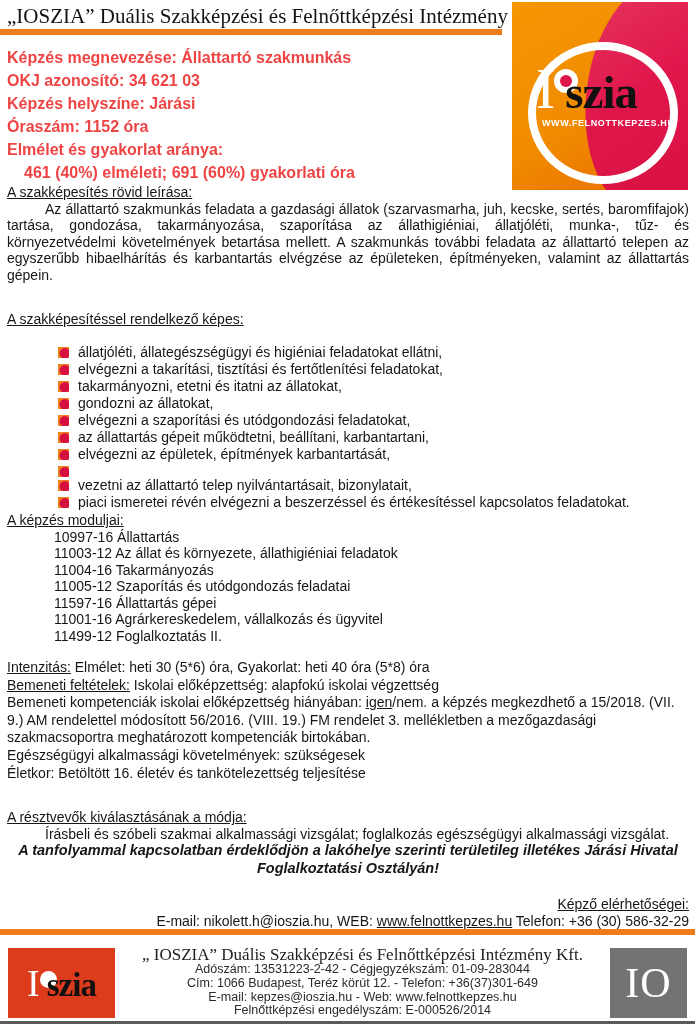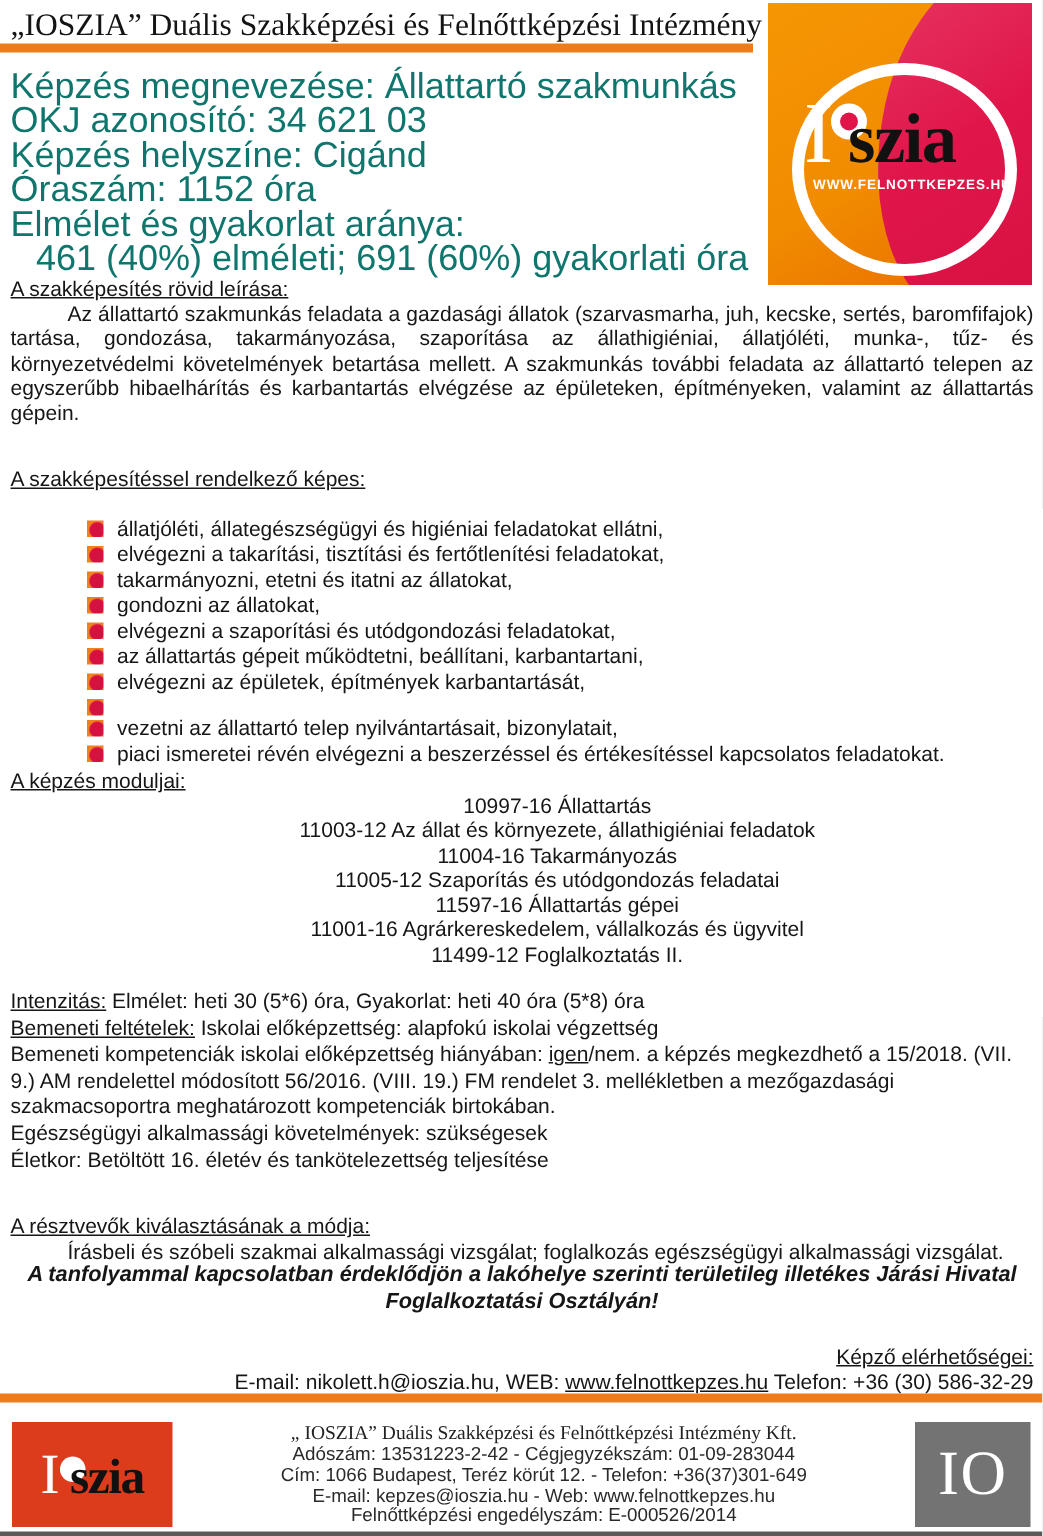--- a/index.html
+++ b/index.html
@@ -25,58 +25,58 @@
   .logo-text .li{color:#fff;font-size:58px;line-height:1;font-weight:400;}
   .logo-text .ldot{width:24px;height:24px;background:#fff;border-radius:50%;
                    margin-left:-1px;margin-right:-13px;position:relative;top:-8px;align-self:center;}
   .logo-text .ldot::after{content:"";position:absolute;left:6px;top:6px;width:12px;height:12px;
                    background:#E0164B;border-radius:50%;}
   .logo-text .lszia{color:#111;font-size:47px;line-height:1;font-weight:700;letter-spacing:-1px;position:relative;z-index:1;}
   .logo-site{position:absolute;left:30px;top:116px;color:#fff;font-size:9px;font-weight:700;
              letter-spacing:0.6px;white-space:nowrap;}
 
   
-  .info{position:absolute;left:7px;top:46px;width:500px;font-weight:400;
-        font-size:24px;line-height:23px;color:#0f766e;}
+  .info{position:absolute;left:7px;top:46px;width:500px;font-weight:700;
+        font-size:16px;line-height:23px;color:#ef4444;}
   .info .indent{padding-left:17px;}
 
   
   .sect{position:absolute;left:7px;width:682px;font-size:14px;line-height:16.5px;}
   .h{text-decoration:underline;}
   .u{text-decoration:underline;}
   .just{margin:0;text-align:justify;text-indent:38px;}
 
   #desc{top:184px;}
   #capab{top:311px;}
   #capab ul{list-style:none;margin:16px;padding:0 0 0 35px;}
   #capab li{display:flex;align-items:flex-start;line-height:17px;}
   .bullet-icon{flex:0 0 11px;width:11px;height:11px;margin:3px 9px 0 0;
                background:radial-gradient(circle at 62% 58%, #D6103F 0 48%, #E0164B 52%, #F0831C 62%, #EE7C1B 100%);}
   #modules{top:512px;}
-  #modules .mods{padding-left:47px;text-align:center;}
+  #modules .mods{padding-left:47px;}
   #conds{top:659px;line-height:17.6px;}
   #select{top:809px;}
   #select p{margin:0;}
   #select .body{text-indent:38px;}
   .notice{text-align:center;font-weight:700;font-style:italic;font-size:14.5px;line-height:17.5px;margin-top:1px;}
   #contact{top:896px;text-align:right;}
 
   .bar2{position:absolute;left:0;top:929px;width:695px;height:6px;background:var(--orange,#EE7C1B);}
 
   
   .footer{position:absolute;left:0;top:943px;width:695px;height:79px;display:flex;align-items:center;}
   .mini-logo{width:107px;height:70px;margin-left:8px;background:#DC3B1C;
              display:flex;align-items:center;justify-content:center;}
   .mini-word{display:flex;align-items:baseline;font-family:"Liberation Serif",serif;}
   .mini-word .li{color:#fff;font-size:38px;line-height:1;}
   .mini-word .ldot{width:17px;height:17px;background:#fff;border-radius:50%;
                    margin-left:0;margin-right:-10px;align-self:center;position:relative;top:-3px;}
   .mini-word .lszia{color:#111;font-size:33px;line-height:1;font-weight:700;letter-spacing:-1px;position:relative;z-index:1;}
   .foot-center{flex:1;text-align:center;padding:0 4px;}
-  .foot-company{font-family:"Liberation Serif",serif;font-size:13px;color:#222;line-height:15px;margin-bottom:1px;}
+  .foot-company{font-family:"Liberation Serif",serif;font-size:17px;color:#222;line-height:15px;margin-bottom:1px;}
   .foot-lines{font-size:12.5px;line-height:13.6px;color:#2a2a2a;}
   .io-logo{width:77px;height:70px;margin-right:8px;background:#737373;color:#fff;
            display:flex;align-items:center;justify-content:center;
            font-family:"Liberation Serif",serif;font-size:42px;letter-spacing:1px;}
 </style>
 </head>
 <body>
 
 <div class="page">
 
@@ -90,21 +90,21 @@
       <span class="li">I</span>
       <span class="ldot"></span>
       <span class="lszia">szia</span>
     </div>
     <div class="logo-site">WWW.FELNOTTKEPZES.HU</div>
   </div>
 
   <div class="info" id="infoblock">
       <div>Képzés megnevezése: Állattartó szakmunkás</div>
       <div>OKJ azonosító: 34 621 03</div>
-      <div>Képzés helyszíne: Cigánd</div>
+      <div>Képzés helyszíne: Járási</div>
       <div>Óraszám: 1152 óra</div>
       <div>Elmélet és gyakorlat aránya:</div>
       <div class="indent">461 (40%) elméleti; 691 (60%) gyakorlati óra</div>
     </div>
 
   <div class="sect" id="desc">
     <div class="h">A szakképesítés rövid leírása:</div>
     <p class="just">Az állattartó szakmunkás feladata a gazdasági állatok (szarvasmarha, juh, kecske, sertés, baromfifajok) tartása, gondozása, takarmányozása, szaporítása az állathigiéniai, állatjóléti, munka-, tűz- és környezetvédelmi követelmények betartása mellett. A szakmunkás további feladata az állattartó telepen az egyszerűbb hibaelhárítás és karbantartás elvégzése az épületeken, építményeken, valamint az állattartás gépein.</p>
   </div>
 

